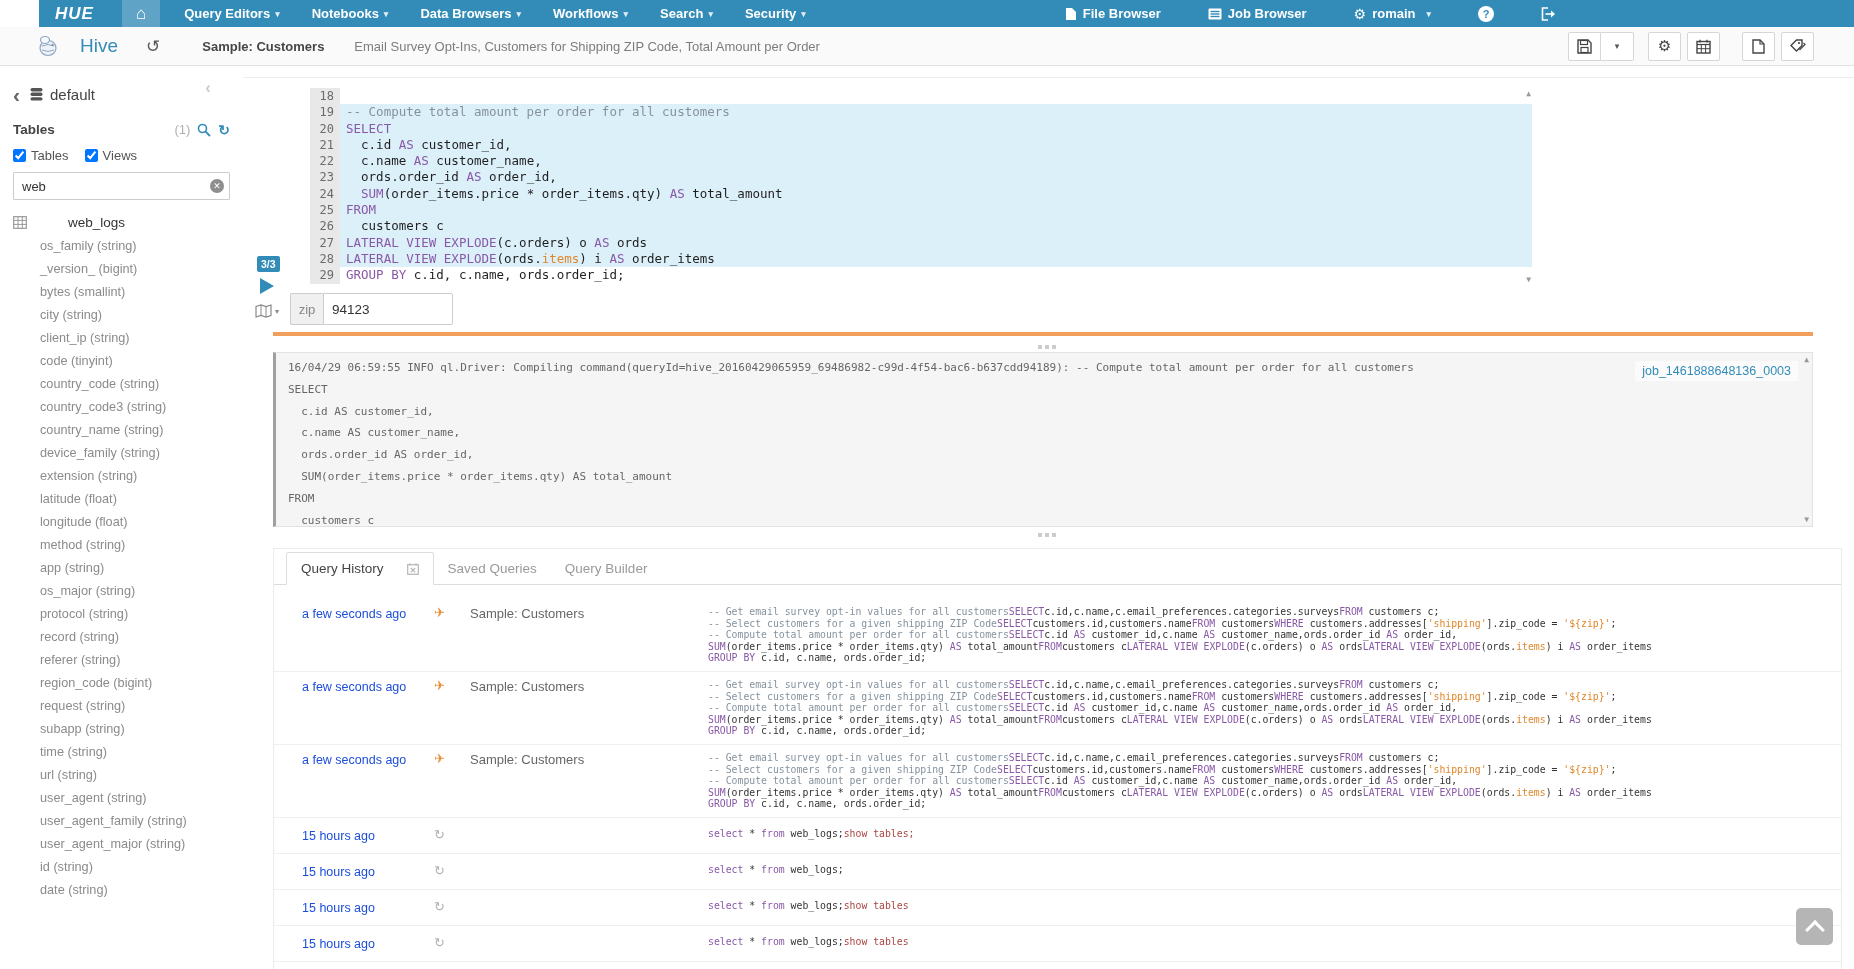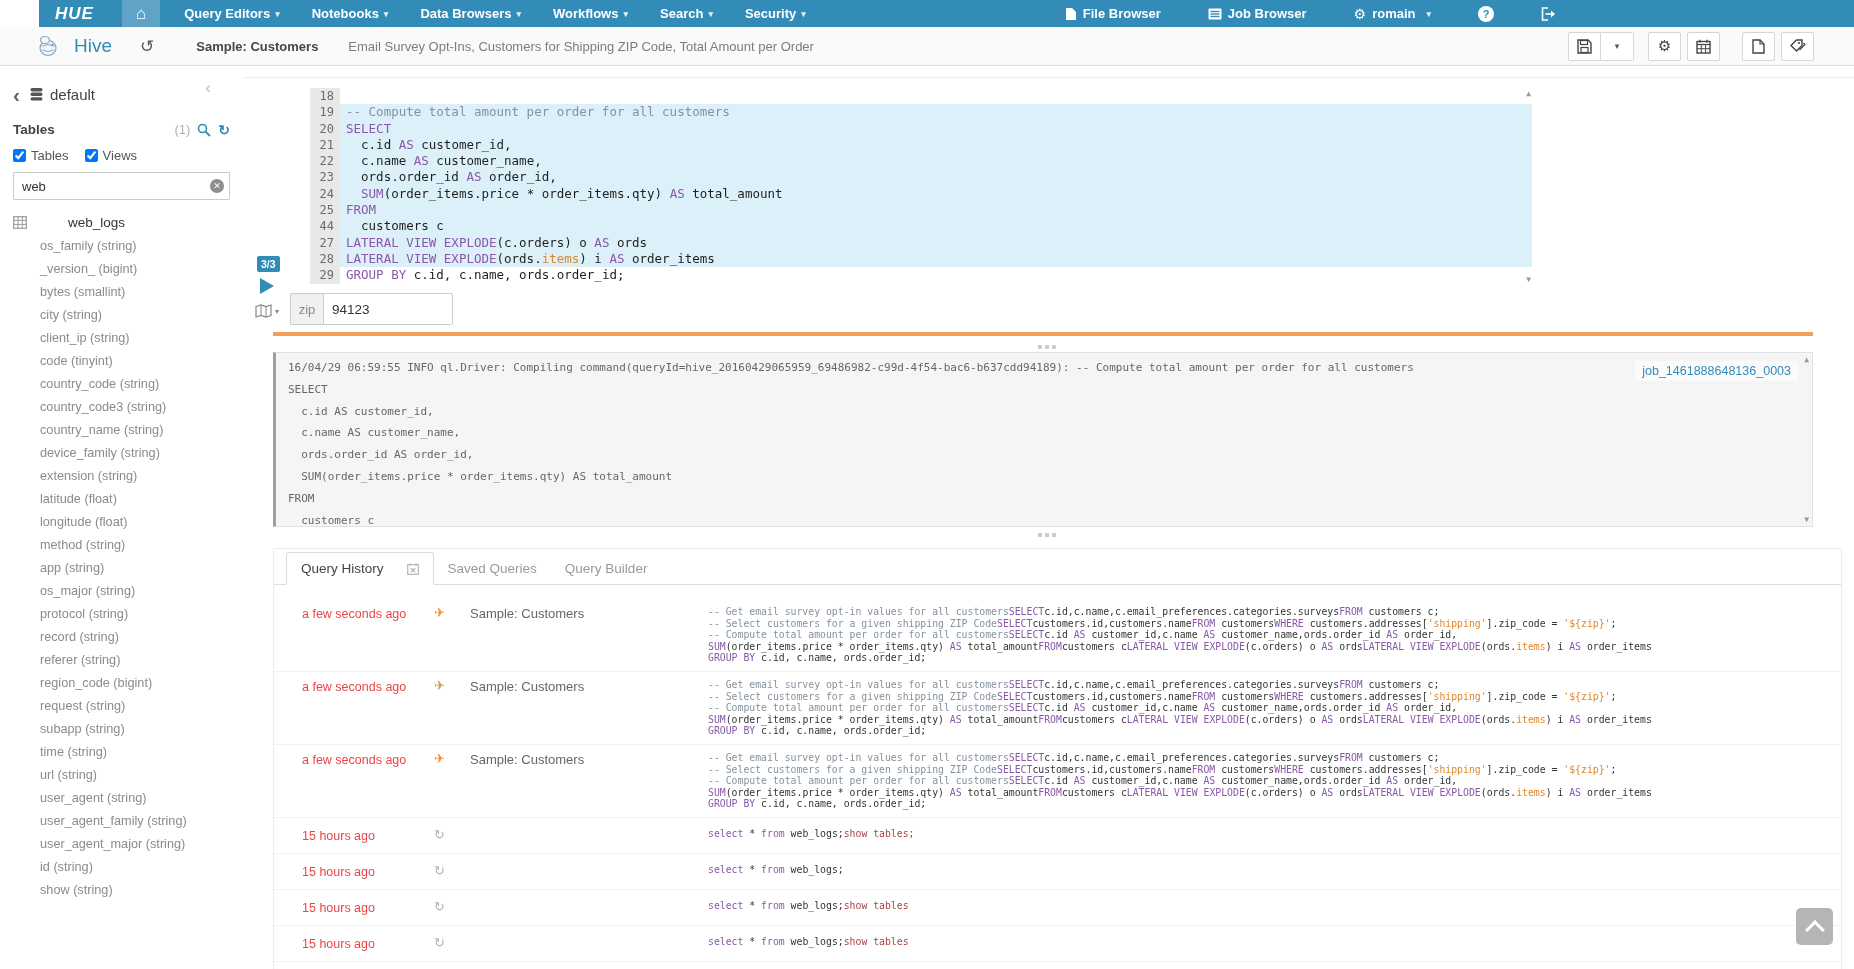--- a/index.html
+++ b/index.html
@@ -26,21 +26,21 @@
   .nav-ic { display:inline-flex; align-items:center; }
   .help-circle { width:16px; height:16px; border-radius:50%; background:#fff; color:var(--accent,#338bb8);
     font-size:11px; display:flex; align-items:center; justify-content:center; font-weight:bold; }
   .user-gear { font-size:14px; font-weight:normal; }
   
   .subheader {
     height:39px; background:#fafafa; border-bottom:1px solid #e0e0e0;
     display:flex; align-items:center;
   }
   .hive-logo { margin-left:36px; display:flex; }
-  .app-name { color:var(--accent,#338bb8); font-size:19px; margin-left:13px; }
+  .app-name { color:var(--accent,#338bb8); font-size:19px; margin-left:19px; }
   .history-btn { margin-left:28px; color:#555; font-size:17px; cursor:pointer; line-height:1; }
   .query-name { margin-left:42px; font-weight:bold; color:#464646; font-size:13px; }
   .query-desc { margin-left:30px; color:#7d7d7d; font-size:13px; }
   .sub-actions { margin-left:auto; margin-right:40px; display:flex; align-items:center; }
   .btn-group { display:flex; }
   .tb-btn { width:33px; height:29px; background:#fff; border:1px solid #d6d6d6; border-radius:2px;
     display:flex; align-items:center; justify-content:center; color:#444; cursor:pointer; }
   .btn-group .tb-btn + .tb-btn { border-left:none; border-radius:0 2px 2px 0; }
   .btn-group .tb-btn:first-child { border-radius:2px 0 0 2px; }
   .gap14 { width:14px; } .gap6 { width:6px; } .gap22 { width:22px; }
@@ -127,21 +127,21 @@
   .history { position:absolute; left:30px; top:482px; right:12px; bottom:0; background:#fff;
     border:1px solid #ececec; border-bottom:none; overflow:hidden; }
   .tabs { display:flex; align-items:flex-end; border-bottom:1px solid #ddd; padding:6px 0 0 12px; height:36px; }
   .tab { padding:8px 14px; font-size:13.5px; color:#9a9a9a; cursor:pointer; display:flex; align-items:center; gap:23px; }
   .tab.active { border:1px solid #ddd; border-bottom:1px solid #fff; margin-bottom:-1px;
     border-radius:3px 3px 0 0; color:#444; background:#fff; }
   .rows { margin-top:14px; }
   .hrow { display:flex; border-bottom:1px solid #f0f0f0; align-items:flex-start; }
   .hrow.big { padding:7px 0; }
   .hrow.small { padding:10px 0; }
-  .h-time { margin-left:28px; width:132px; flex:none; color:#ef4444; font-size:12.5px; padding-top:1px; }
+  .h-time { margin-left:28px; width:132px; flex:none; color:#1d4ed8; font-size:12.5px; padding-top:1px; }
   .h-icon { width:36px; flex:none; font-size:13px; line-height:14px; }
   .ic-plane { color:#e8913c; }
   .ic-refresh { color:#b3b3b3; }
   .h-name { width:238px; flex:none; color:#666; font-size:13px; }
   .h-sql { flex:1; font-family:"DejaVu Sans Mono", monospace; font-size:9.8px; line-height:11.6px;
     white-space:pre; overflow:hidden; padding-right:18px; }
   
   .scroll-top { position:absolute; right:21px; bottom:24px; width:37px; height:37px; background:#b5b5b5;
     border-radius:5px; cursor:pointer; }
   .scroll-top::after { content:""; position:absolute; left:12px; top:15px; width:11px; height:11px;
@@ -354,21 +354,21 @@
           <div class="col-item">referer (string)</div>
           <div class="col-item">region_code (bigint)</div>
           <div class="col-item">request (string)</div>
           <div class="col-item">subapp (string)</div>
           <div class="col-item">time (string)</div>
           <div class="col-item">url (string)</div>
           <div class="col-item">user_agent (string)</div>
           <div class="col-item">user_agent_family (string)</div>
           <div class="col-item">user_agent_major (string)</div>
           <div class="col-item">id (string)</div>
-          <div class="col-item">show (string)</div>
+          <div class="col-item">date (string)</div>
         </div>
     </div>
   </div>
 
   <div class="main">
     <div class="top-rule"></div>
 
     <span class="stmt-badge">3/3</span>
     <span class="play-btn"></span>
     <span class="map-btn">
@@ -408,21 +408,21 @@
           </div>
           <div class="ed-line sel">
             <div class="ed-gutter">24</div>
             <div class="ed-code"><span class="tk-n">  </span><span class="tk-k">SUM</span><span class="tk-n">(order_items.price * order_items.qty) </span><span class="tk-k">AS</span><span class="tk-n"> total_amount</span></div>
           </div>
           <div class="ed-line sel">
             <div class="ed-gutter">25</div>
             <div class="ed-code"><span class="tk-k">FROM</span></div>
           </div>
           <div class="ed-line sel">
-            <div class="ed-gutter">44</div>
+            <div class="ed-gutter">26</div>
             <div class="ed-code"><span class="tk-n">  customers c</span></div>
           </div>
           <div class="ed-line sel">
             <div class="ed-gutter">27</div>
             <div class="ed-code"><span class="tk-k">LATERAL VIEW EXPLODE</span><span class="tk-n">(c.orders) o </span><span class="tk-k">AS</span><span class="tk-n"> ords</span></div>
           </div>
           <div class="ed-line sel">
             <div class="ed-gutter">28</div>
             <div class="ed-code"><span class="tk-k">LATERAL VIEW EXPLODE</span><span class="tk-n">(ords.</span><span class="tk-s">items</span><span class="tk-n">) i </span><span class="tk-k">AS</span><span class="tk-n"> order_items</span></div>
           </div>

